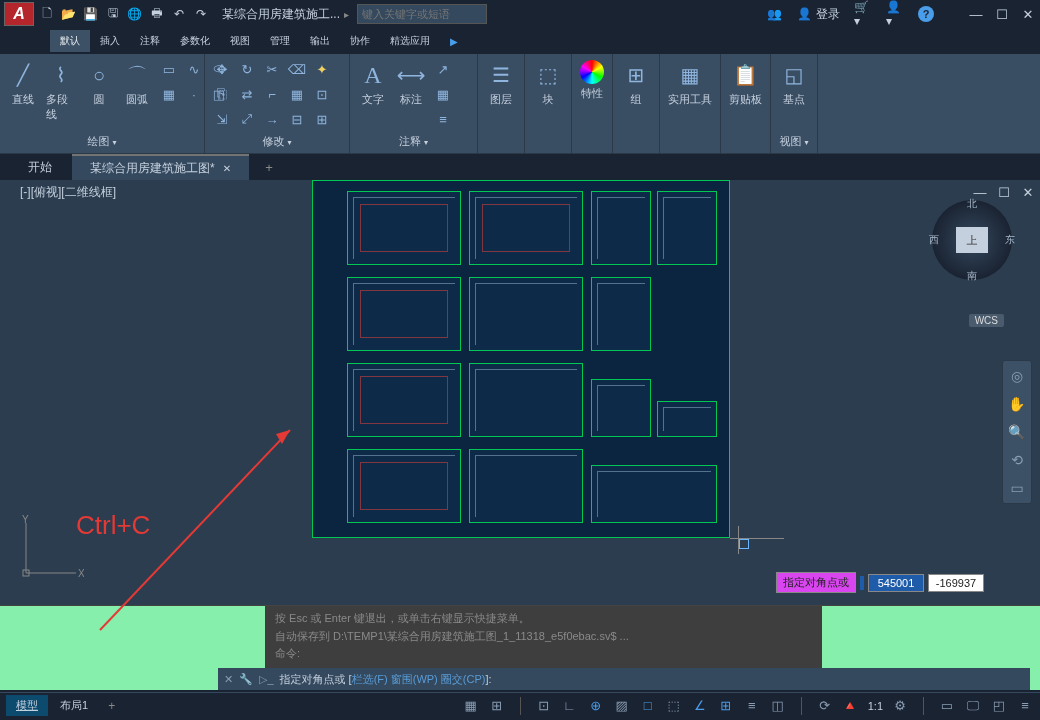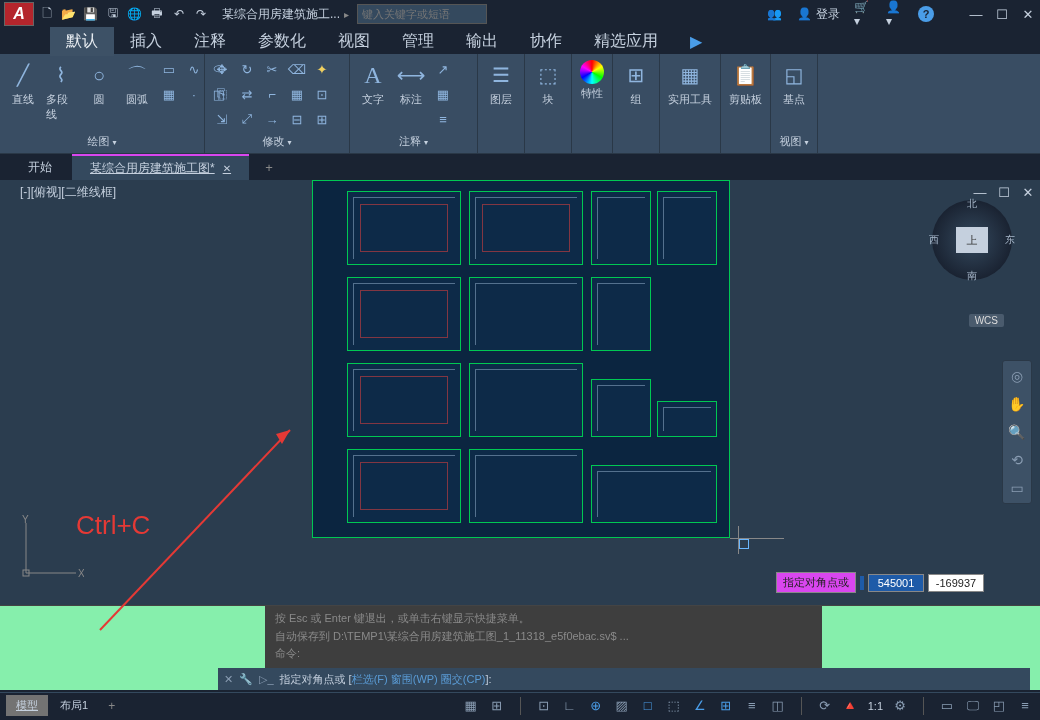--- a/index.html
+++ b/index.html
@@ -6,35 +6,35 @@
 body{background:#1a2332;color:#c5d0de;width:1040px;height:720px;overflow:hidden;position:relative;}
 .titlebar{height:28px;background:#1a2332;display:flex;align-items:center;padding:0 4px;gap:4px;}
 .app-logo{width:30px;height:24px;background:#b4252c;color:#fff;font-size:16px;font-weight:bold;display:flex;align-items:center;justify-content:center;font-style:italic;border:1px solid #666;}
 .qat-btn{width:18px;height:18px;display:flex;align-items:center;justify-content:center;font-size:12px;color:#c5d0de;cursor:pointer;}
 .title-text{font-size:12px;color:#c5d0de;margin-left:8px;}
 .search-box{background:#34495e;border:1px solid #555;height:20px;width:130px;font-size:11px;color:#888;padding:0 4px;margin-left:4px;}
 .title-right{margin-left:auto;display:flex;align-items:center;gap:14px;}
 .win-controls{display:flex;gap:10px;margin-left:20px;}
 .win-btn{width:16px;height:16px;color:#c5d0de;font-size:13px;display:flex;align-items:center;justify-content:center;}
 .menubar{height:26px;background:#1a2332;display:flex;align-items:center;padding-left:50px;gap:0;}
-.menu-item{padding:4px 16px;font-size:16px;color:#c5d0de;cursor:pointer;text-align:center;}
+.menu-item{padding:4px 10px;font-size:10px;color:#c5d0de;cursor:pointer;text-align:center;}
 .menu-item.active{background:#3d5166;color:#e8edf2;}
 .ribbon{height:100px;background:#394d63;display:flex;border-bottom:1px solid #2a3847;}
 .ribbon-panel{border-right:1px solid #2a3847;display:flex;flex-direction:column;padding:4px 6px 2px 6px;}
 .panel-content{flex:1;display:flex;gap:4px;align-items:flex-start;}
 .panel-label{font-size:11px;text-align:center;color:#c5d0de;padding:2px 0;position:relative;}
 .panel-label::after{content:"▾";font-size:8px;margin-left:3px;}
 .rbtn{display:flex;flex-direction:column;align-items:center;gap:2px;padding:2px;}
 .rbtn-icon{width:30px;height:30px;display:flex;align-items:center;justify-content:center;font-size:20px;color:#8fb5de;}
 .rbtn-label{font-size:11px;color:#c5d0de;}
 .small-btns{display:grid;grid-template-columns:repeat(3,22px);grid-auto-rows:22px;gap:3px;}
 .sm-btn{width:22px;height:22px;display:flex;align-items:center;justify-content:center;font-size:13px;color:#8fb5de;border:0;}
 .doc-tabs{height:26px;background:#1a2332;display:flex;align-items:center;padding-left:10px;gap:2px;}
 .doc-tab{padding:4px 18px;font-size:12px;color:#c5d0de;background:#1a2332;position:relative;}
-.doc-tab.active{background:#34495e;border-top:2px solid #d946ef;text-decoration:underline;}
+.doc-tab.active{background:#34495e;border-top:2px solid #737373;}
 .tab-close{margin-left:8px;font-size:10px;}
 .tab-plus{width:20px;height:20px;display:flex;align-items:center;justify-content:center;font-size:13px;color:#888;margin-left:8px;}
 .viewport{position:relative;background:#2b3d4f;height:425px;}
 .viewport-label{position:absolute;top:4px;left:20px;font-size:12px;color:#c5d0de;}
 .vp-win-ctrl{position:absolute;top:4px;right:4px;display:flex;gap:8px;}
 .canvas-area{position:absolute;top:0;left:312px;width:418px;height:358px;background:#0b2540;border:1px solid #00c853;}
 .sheet{position:absolute;border:1px solid #00c853;background:#0d2a48;}
 .drawing-content{position:absolute;inset:5px;background:linear-gradient(90deg,#9bb8d4 0,#9bb8d4 1px,transparent 1px,transparent 4px) repeat,linear-gradient(#9bb8d4 0,#9bb8d4 1px,transparent 1px,transparent 4px) repeat;opacity:0.5;}
 .drawing-red{position:absolute;inset:12px;border:1px solid #d04040;opacity:0.6;}
 .coord-input{position:absolute;right:56px;bottom:12px;display:flex;gap:4px;align-items:center;}
@@ -49,21 +49,21 @@
 .nav-btn{width:22px;height:22px;color:#8a9db3;font-size:14px;display:flex;align-items:center;justify-content:center;}
 .ucs-icon{position:absolute;bottom:24px;left:18px;width:66px;height:66px;}
 .cmd-area{background:#86efac;border-top:1px solid #444;}
 .cmd-history{padding:4px 10px;font-size:11px;color:#8a8a8a;line-height:1.6;height:62px;background:#3e3e3e;margin:0 218px 0 265px;}
 .cmd-line{display:flex;align-items:center;background:#34495e;height:22px;padding:0 6px;gap:6px;margin:0 10px 2px 218px;}
 .cmd-handle{color:#8a9db3;font-size:11px;}
 .cmd-text{font-size:11px;color:#c5d0de;}
 .cmd-opt{color:#5a9bd5;}
 .statusbar{height:26px;background:#1a2332;display:flex;align-items:center;padding:0 6px;gap:2px;border-top:1px solid #34495e;}
 .status-tab{padding:3px 10px;font-size:11px;color:#c5d0de;}
-.status-tab.active{background:#737373;text-decoration:underline;}
+.status-tab.active{background:#0c4a6e;text-decoration:underline;}
 .status-plus{padding:3px 8px;font-size:12px;color:#888;}
 .status-right{margin-left:auto;display:flex;align-items:center;gap:8px;}
 .status-icon{width:18px;height:18px;color:#8a9db3;font-size:13px;display:flex;align-items:center;justify-content:center;}
 .status-icon.active{color:#4a9de8;}
 .annotation{position:absolute;pointer-events:none;}
 .arrow-line{stroke:#e53935;stroke-width:2;fill:none;}
 .arrow-head{fill:#e53935;}
 .anno-text{position:absolute;color:#e53935;font-size:26px;font-family:Arial;}
 .small-cursor{position:absolute;width:10px;height:10px;border:1px solid #6ab7ff;right:-20px;bottom:-12px;}
 .sep{width:1px;height:18px;background:#555;margin:0 6px;}

